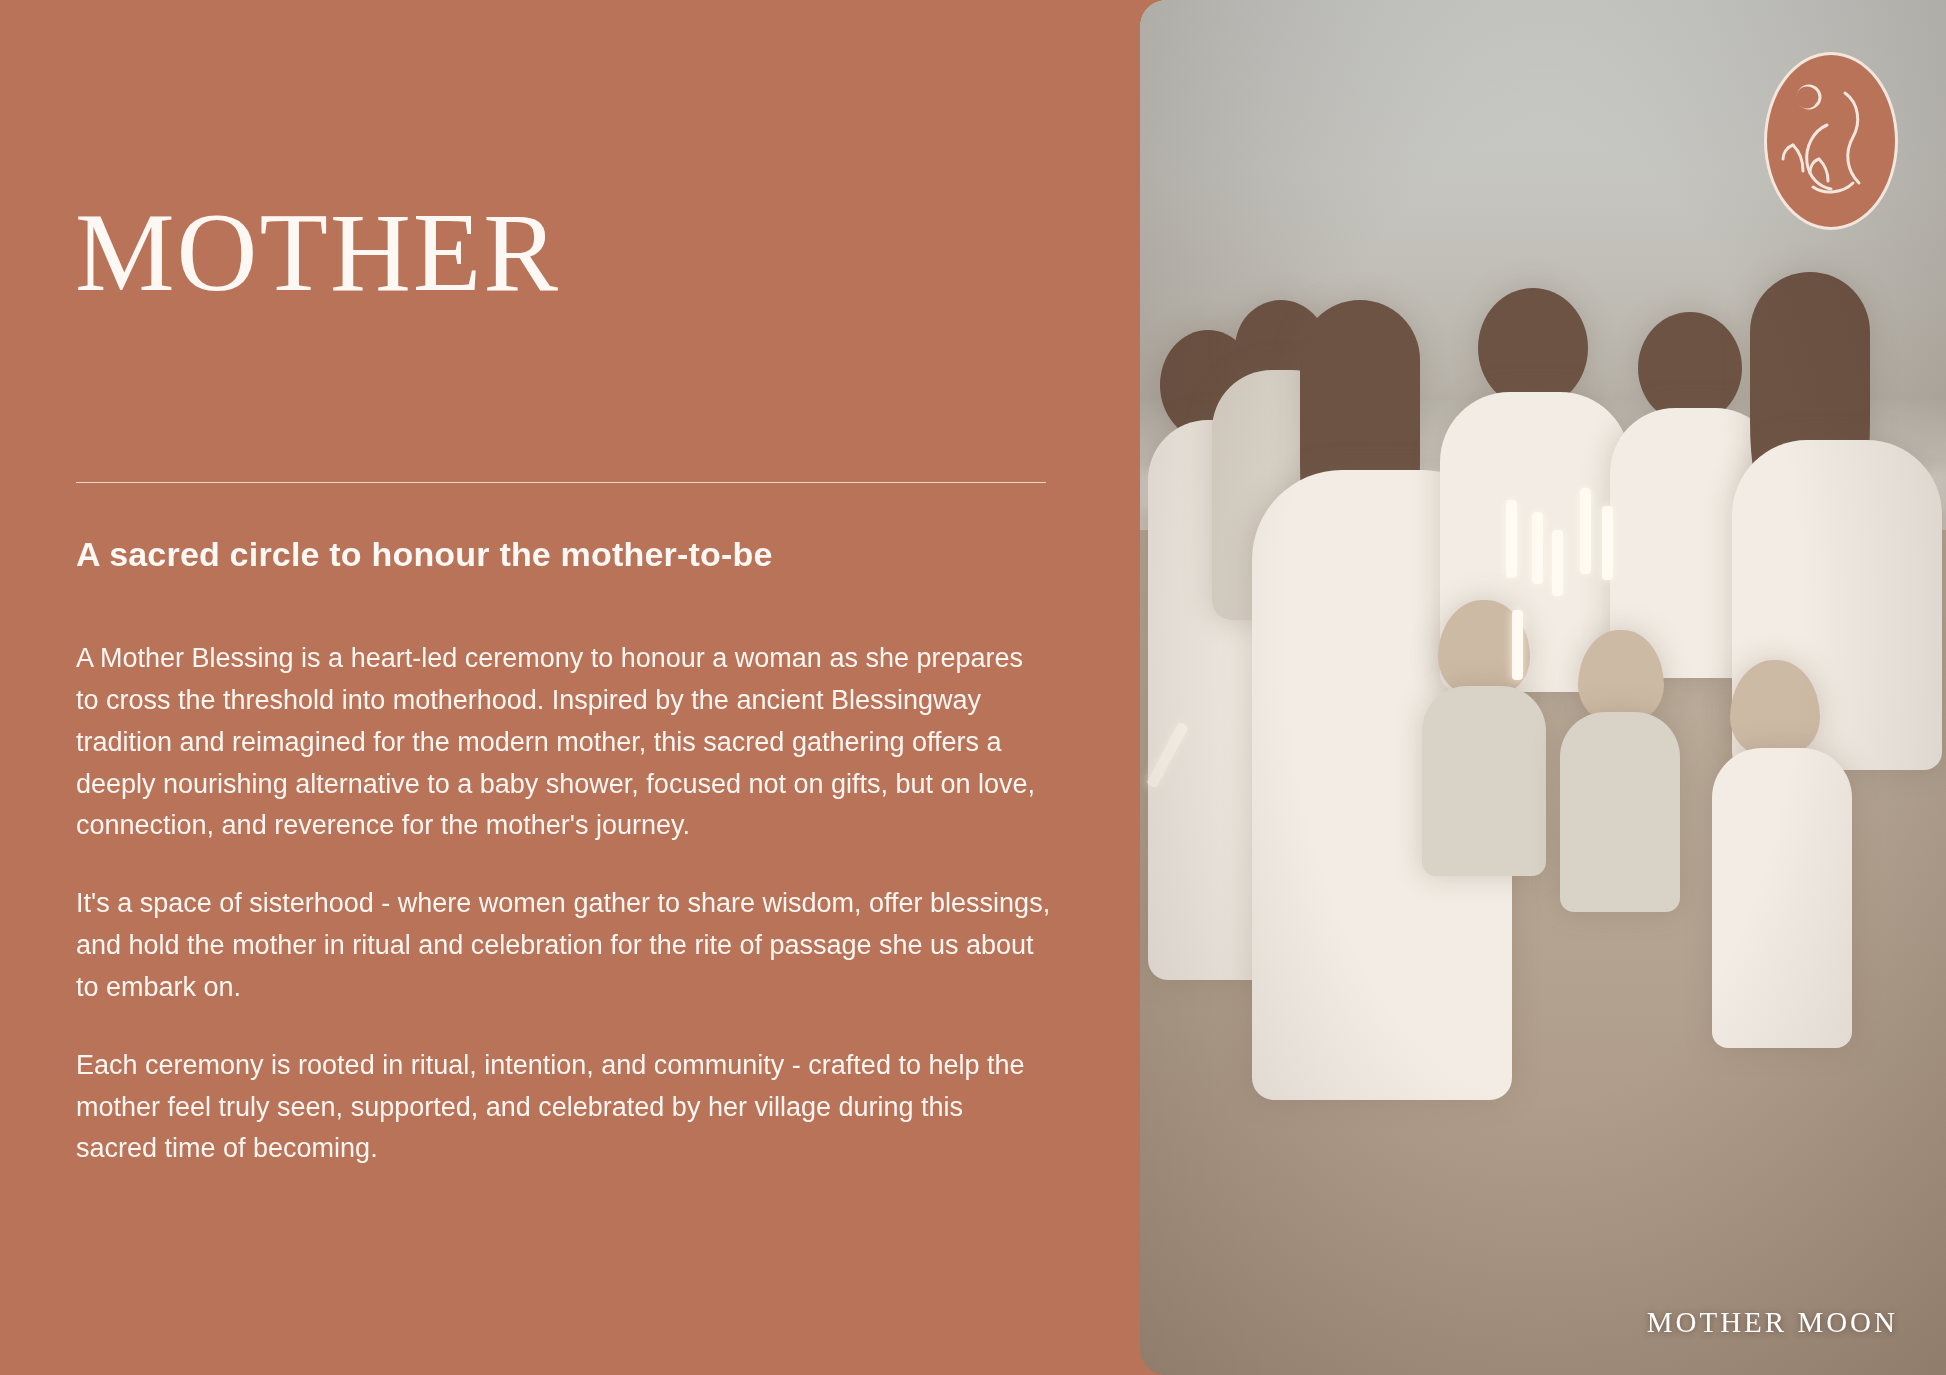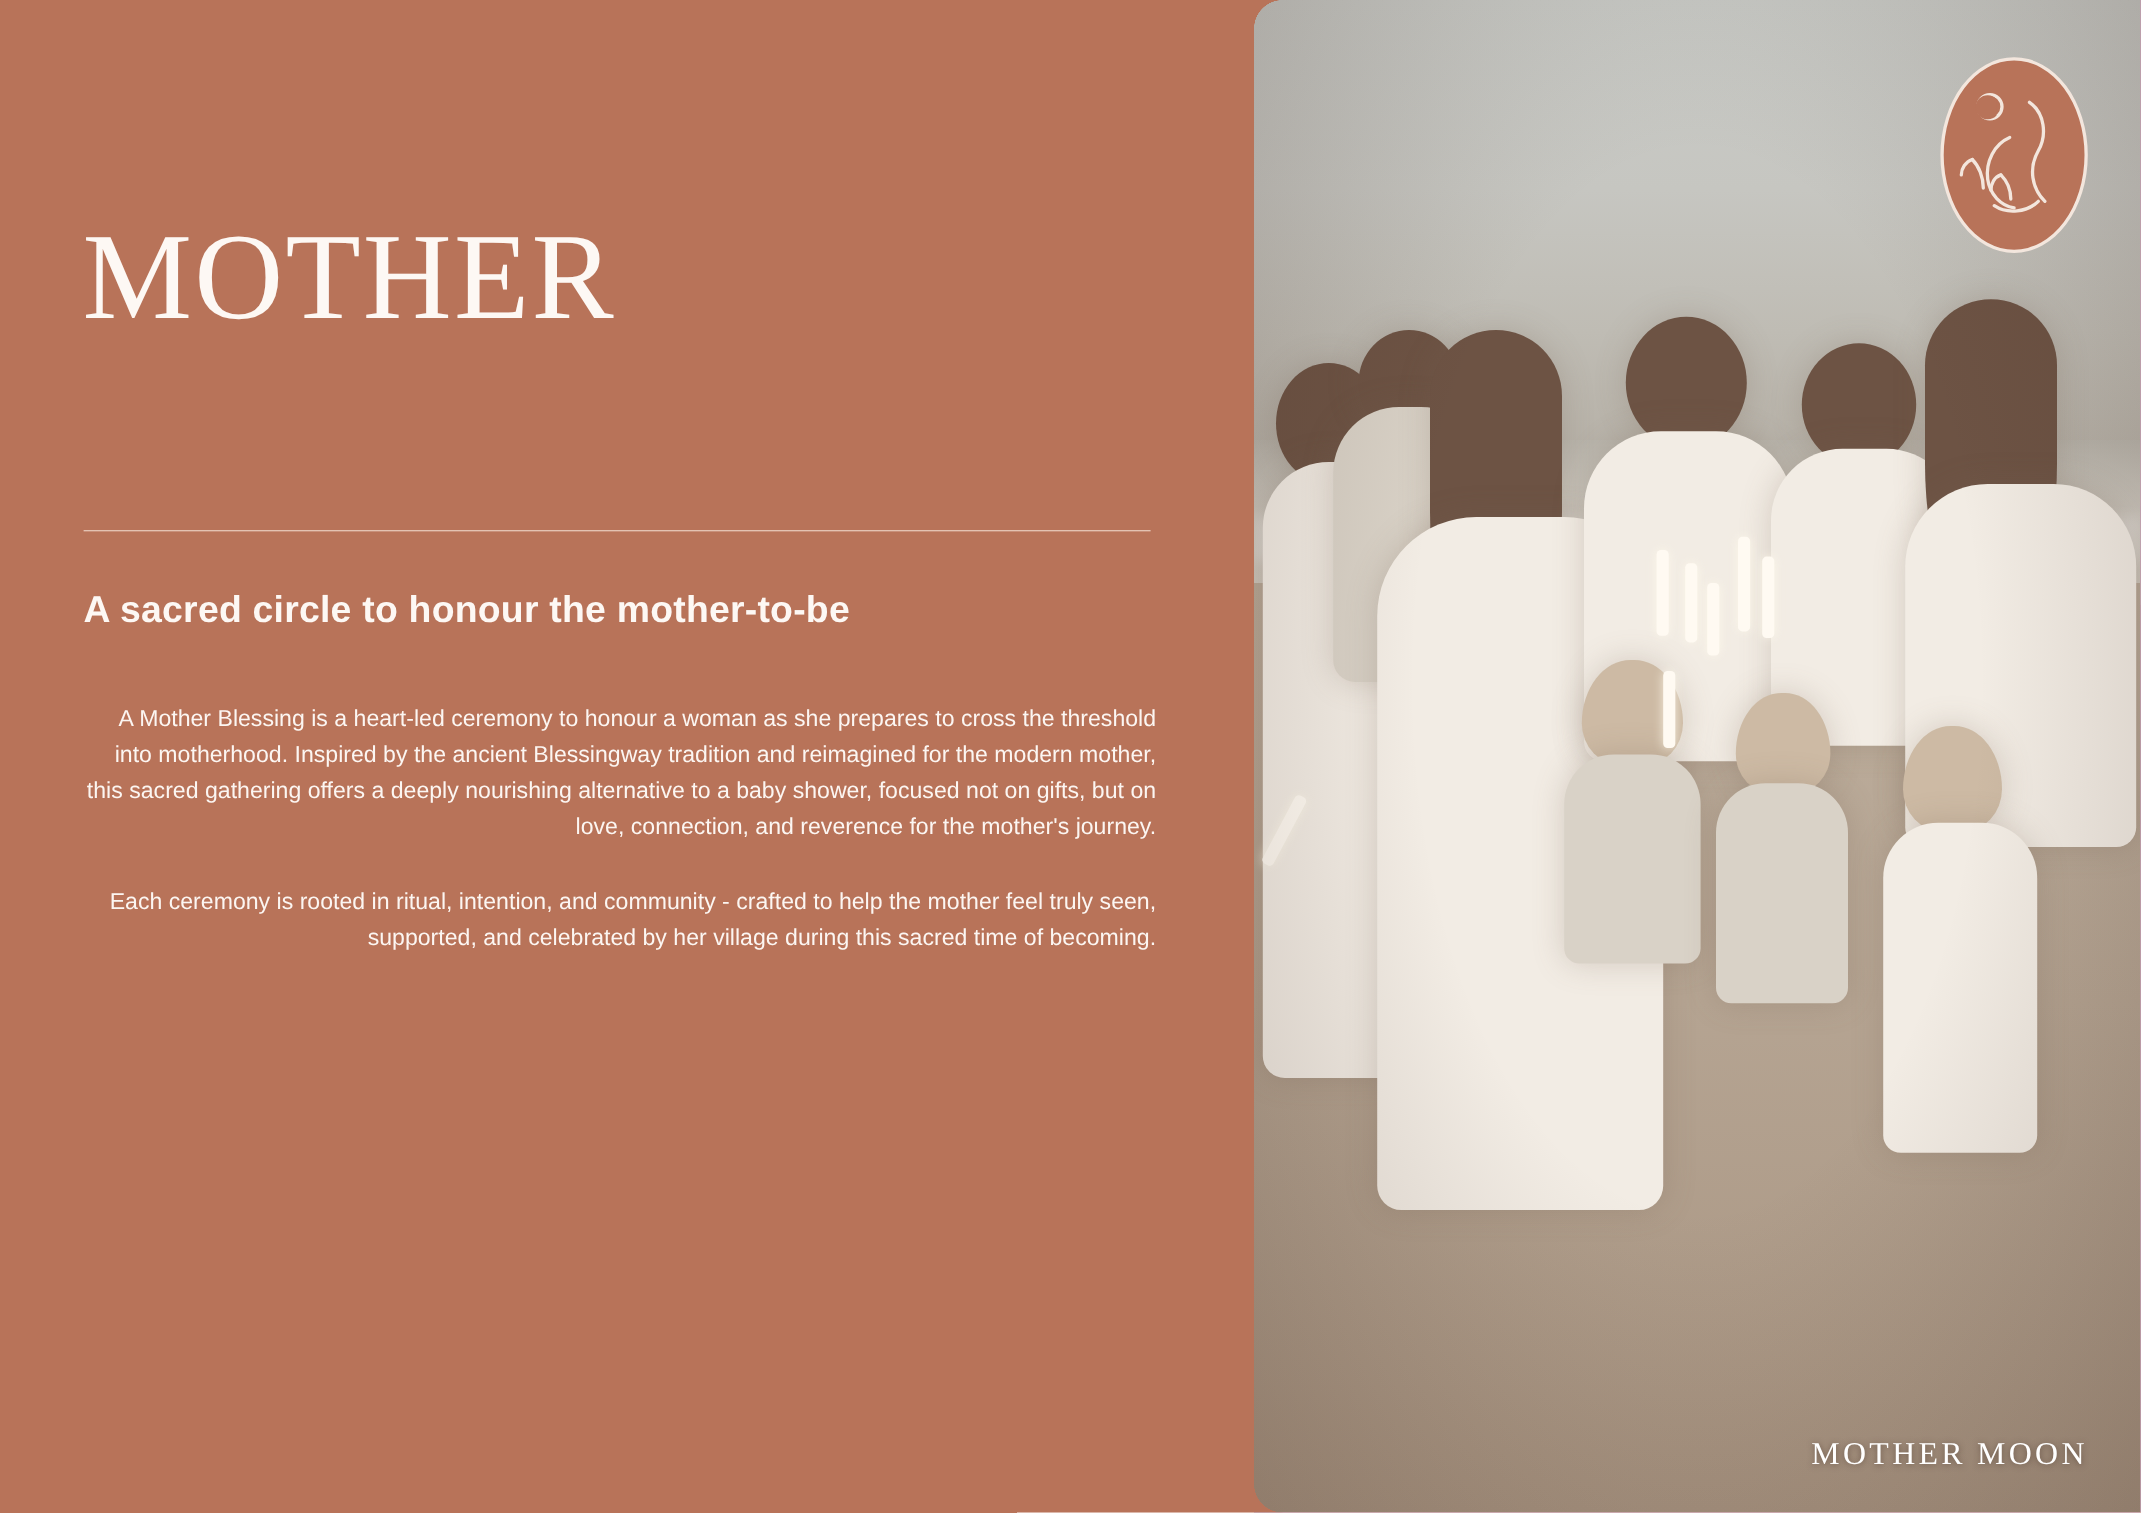--- a/index.html
+++ b/index.html
@@ -72,23 +72,22 @@
     font-weight: bold;
     letter-spacing: 0.2px;
   }
 
   .body-copy {
     position: absolute;
     left: 76px;
     top: 638px;
     width: 975px;
     color: #fcf6f2;
-    font-size: 21px;
+    font-size: 27px;
     line-height: 1.55;
-    text-align: right;
   }
 
   .body-copy p {
     margin: 0 0 36px 0;
   }
   .body-copy p:last-child {
     margin-bottom: 0;
   }
 
   
@@ -200,20 +199,21 @@
     <div class="title-block">
       <div class="title-line">MOTHER</div>
     </div>
 
     <div class="divider"></div>
 
     <div class="subtitle">A sacred circle to honour the mother-to-be</div>
 
     <div class="body-copy">
       <p>A Mother Blessing is a heart-led ceremony to honour a woman as she prepares to cross the threshold into motherhood. Inspired by the ancient Blessingway tradition and reimagined for the modern mother, this sacred gathering offers a deeply nourishing alternative to a baby shower, focused not on gifts, but on love, connection, and reverence for the mother's journey.</p>
+      <p>It's a space of sisterhood - where women gather to share wisdom, offer blessings, and hold the mother in ritual and celebration for the rite of passage she us about to embark on.</p>
       <p>Each ceremony is rooted in ritual, intention, and community - crafted to help the mother feel truly seen, supported, and celebrated by her village during this sacred time of becoming.</p>
     </div>
 
   </div>
 
   <div class="photo-panel">
     <div class="photo-sky"></div>
     <div class="photo-sea"></div>
     <div class="photo-foam"></div>
     <div class="photo-sand"></div>

